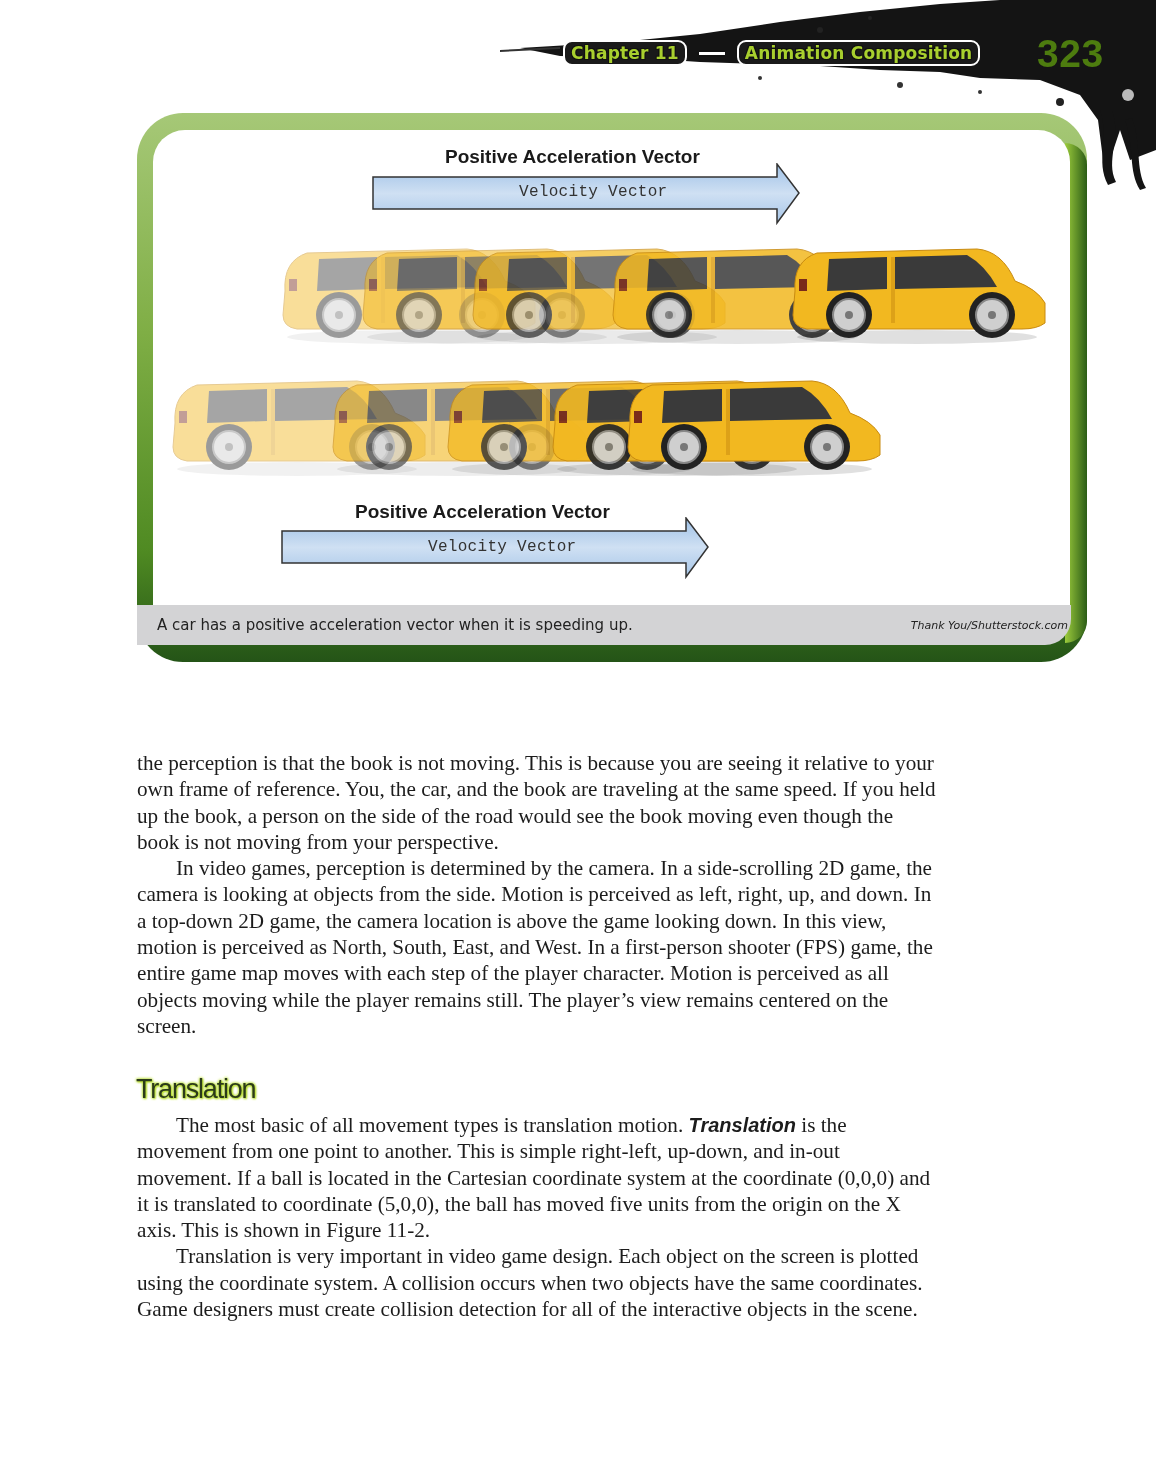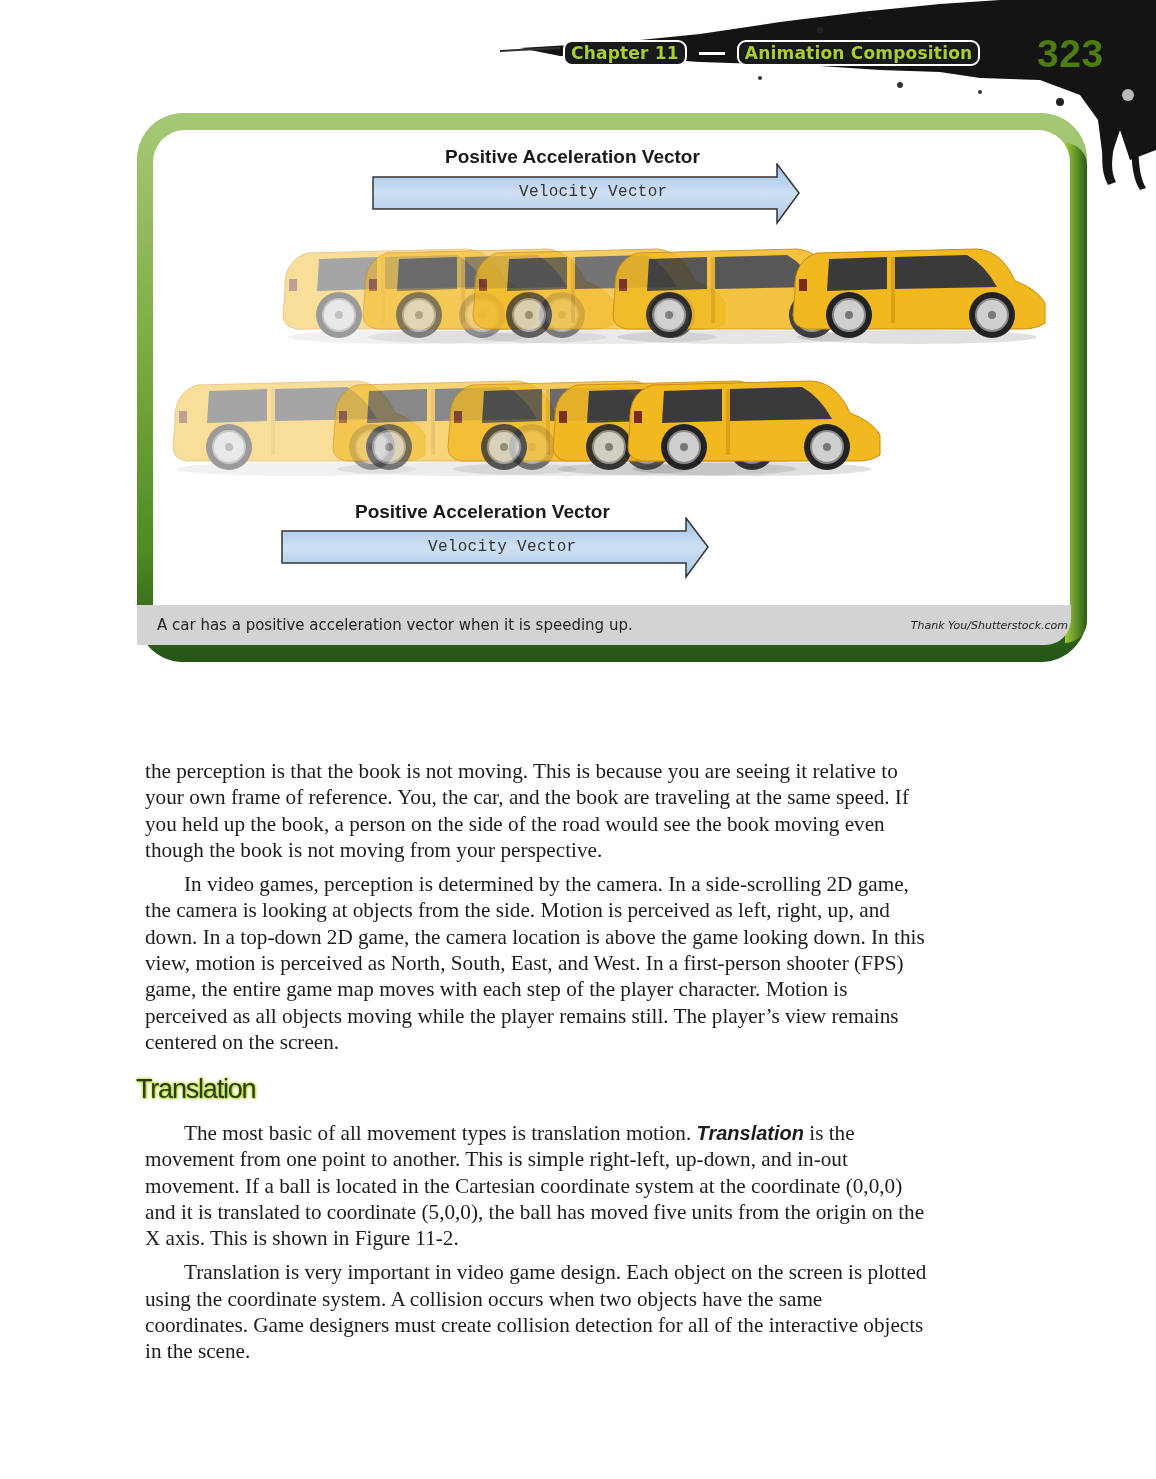--- a/index.html
+++ b/index.html
@@ -88,21 +88,21 @@
     font-family:Liberation Mono, monospace; font-size:16px; color:#333;
     letter-spacing:0.3px;
   }
   .car-row { position:absolute; z-index:3; }
 
   
   .body-text {
     position:absolute; left:137px; width:800px;
     font-size:21.2px; line-height:26.3px; color:#1c1c1c;
   }
-  .body-text p { margin:8px; }
+  .body-text p { margin:0; }
   .indent { text-indent:39px; }
   .section-head {
     position:absolute; left:136px; top:1074px;
     font-family:"Liberation Sans", sans-serif; font-size:27px; letter-spacing:-1.2px;
     color:#2b3a1a;
     text-shadow:0 0 3px #b7dd2c, 0 0 3px #b7dd2c, 1px 1px 2px #b7dd2c;
   }
   .term { font-family:"Liberation Sans", sans-serif; font-weight:bold; font-style:italic; font-size:20px; }
   .fig-ref { font-weight:normal; }
 </style>

